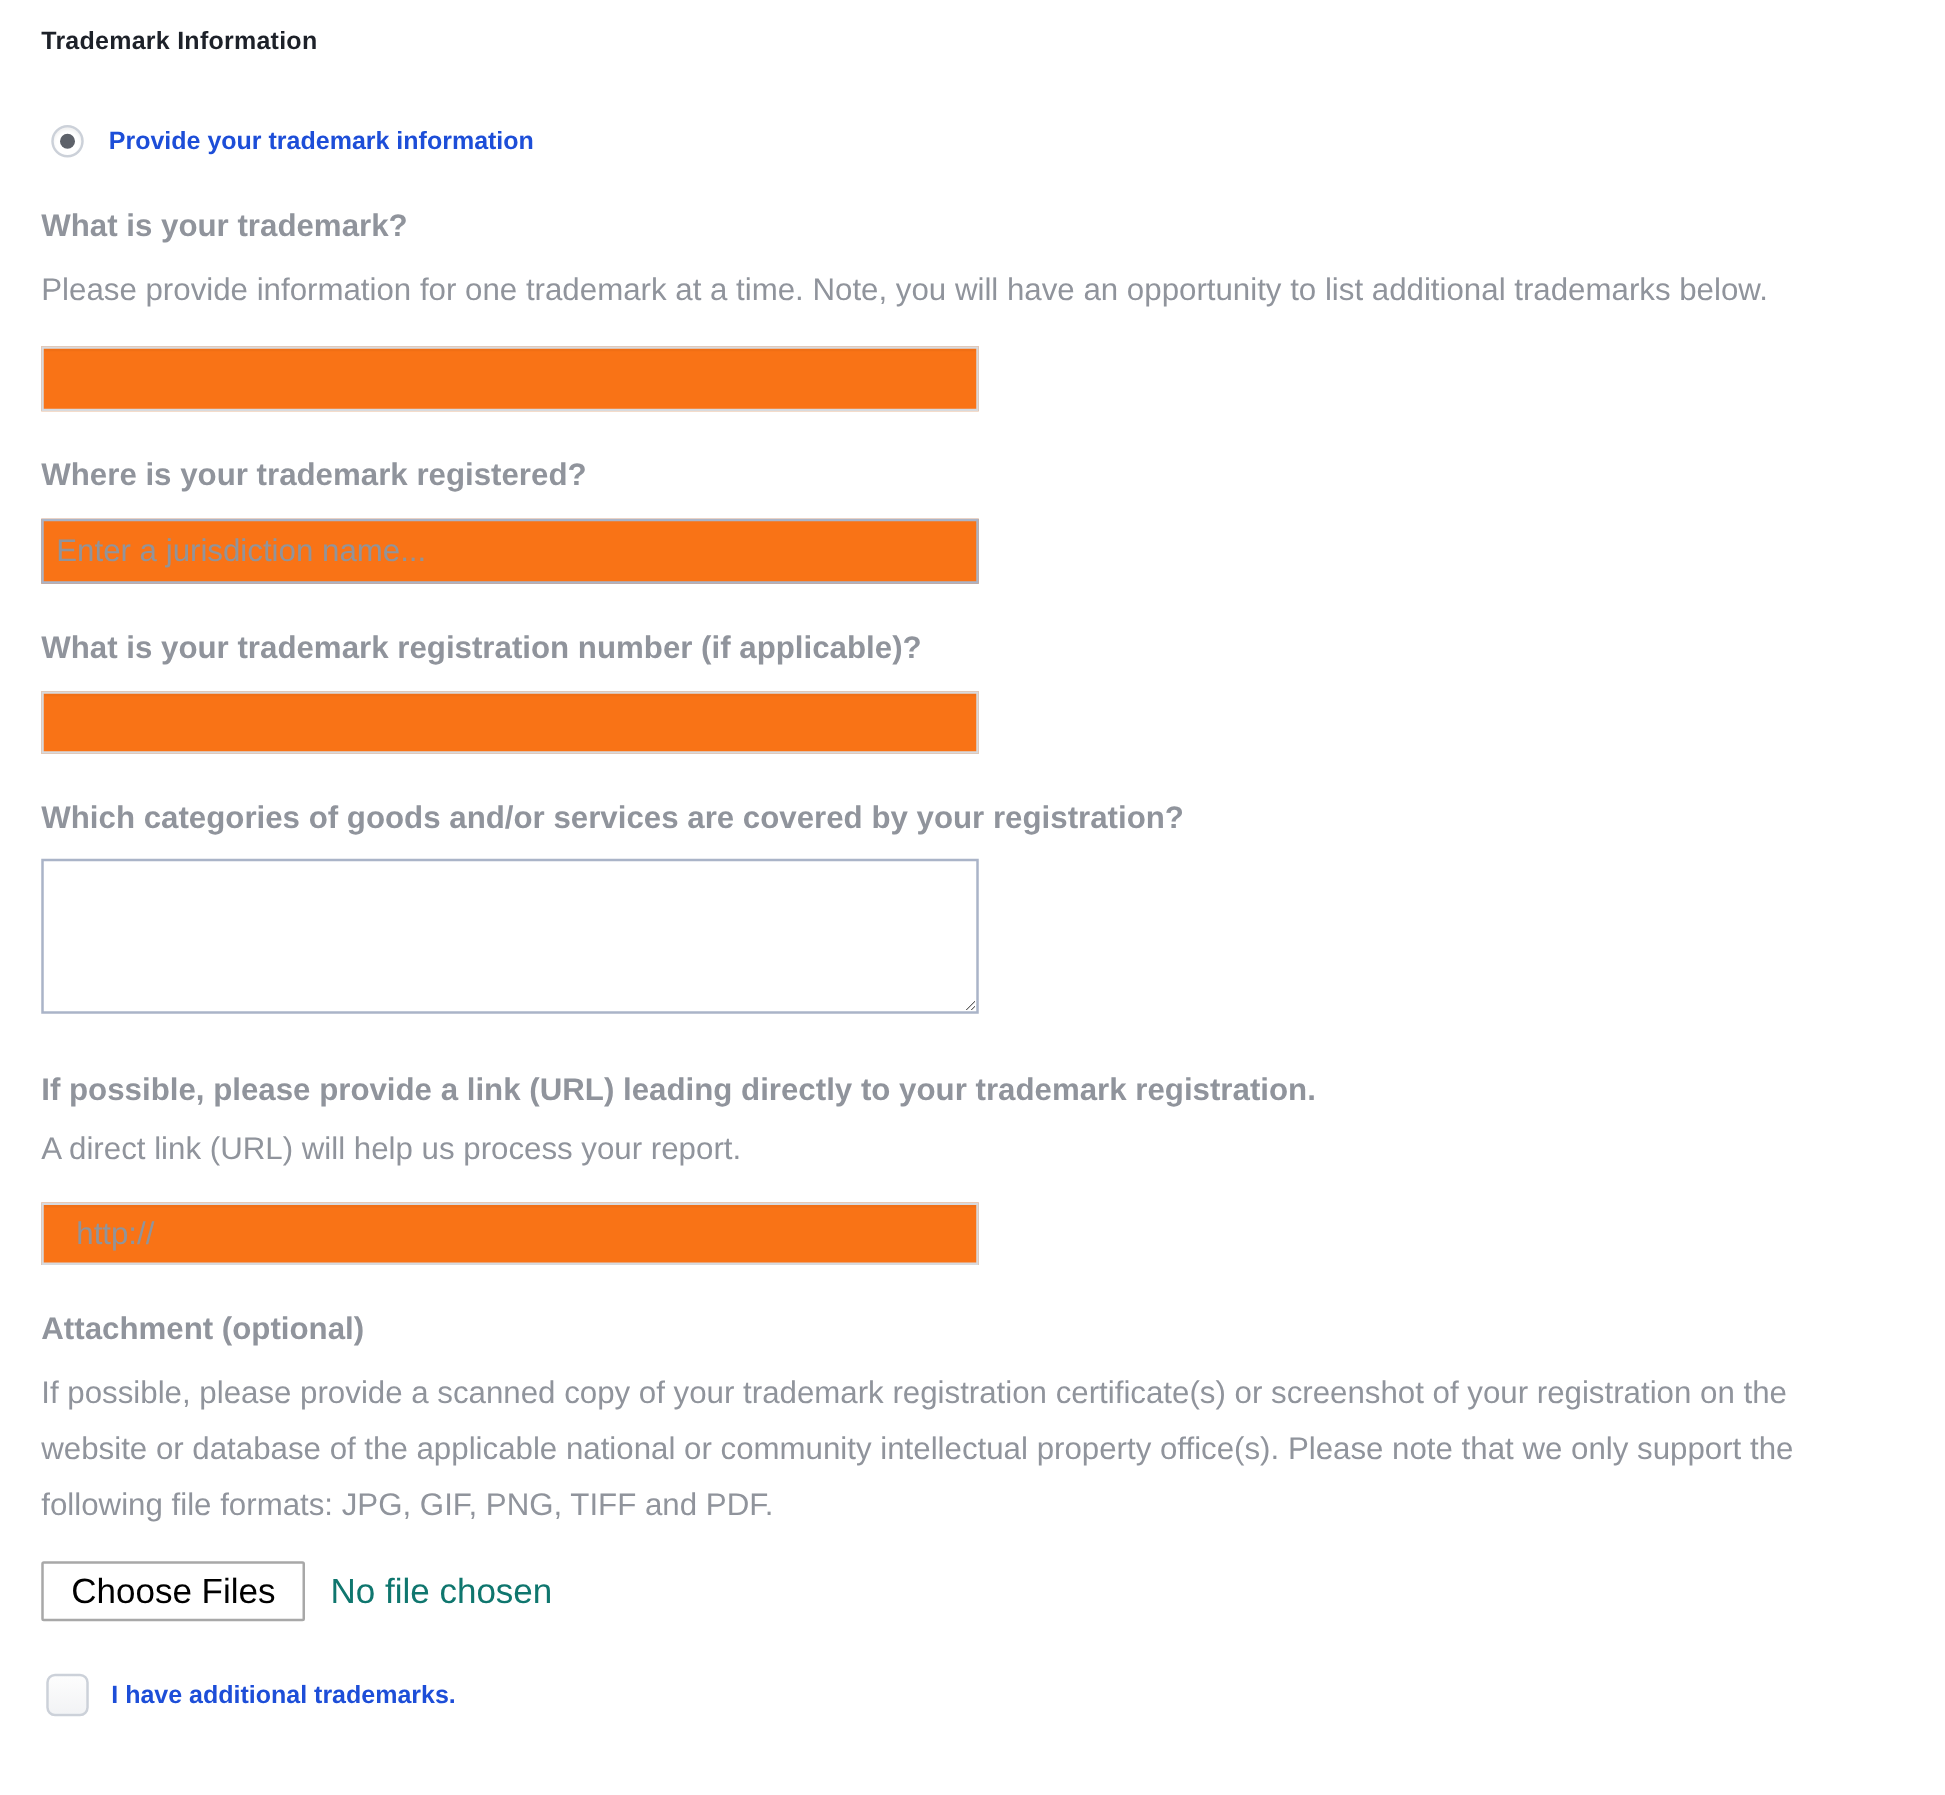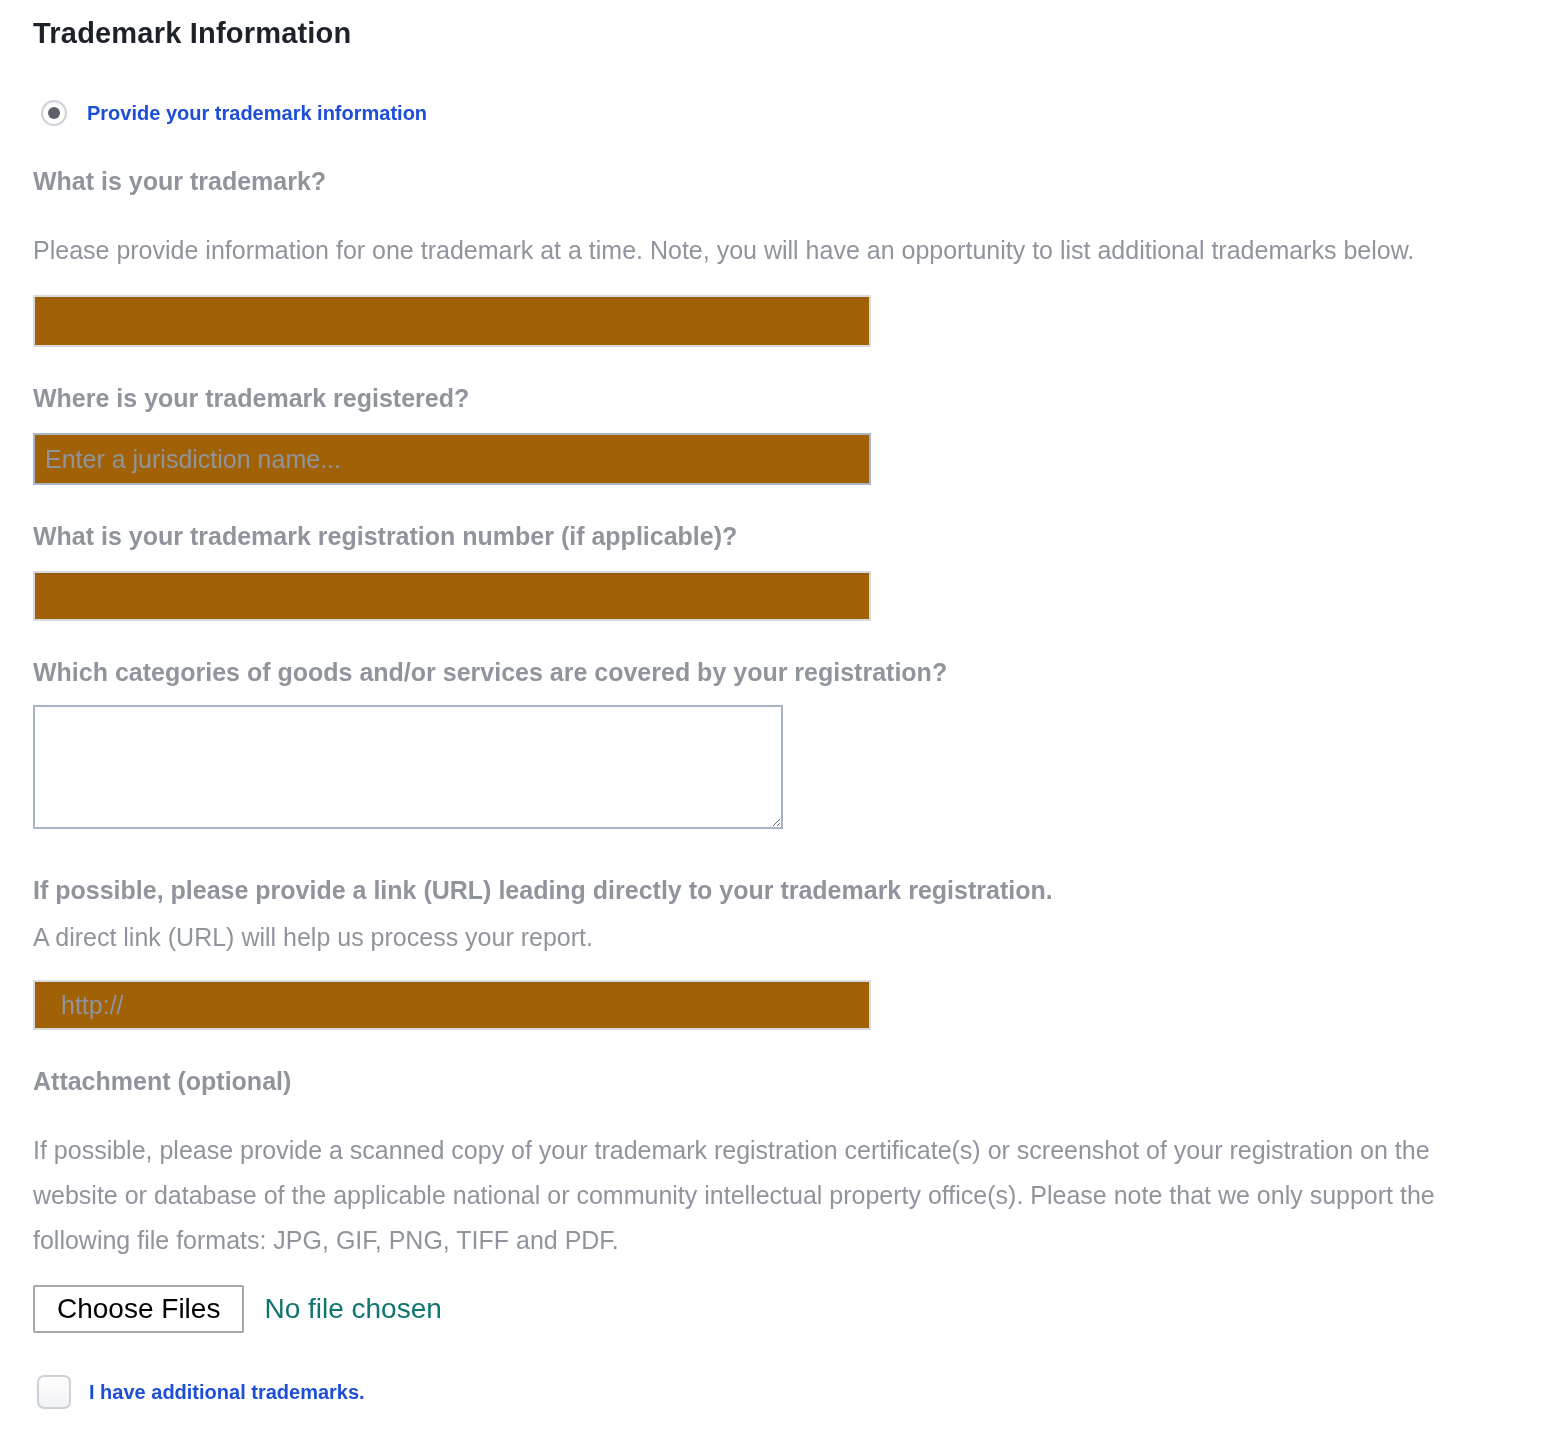--- a/index.html
+++ b/index.html
@@ -5,21 +5,21 @@
   * { box-sizing: border-box; margin: 0; padding: 0; }
   html, body {
     width: 1556px; height: 1436px;
     background: #ffffff;
     font-family: "Liberation Sans", "DejaVu Sans", sans-serif;
     overflow: hidden;
   }
   .container { padding: 14px 33px 0 33px; }
 
   .page-title {
-    font-size: 29px; font-weight: bold; color: #1d2129;
+    font-size: 20px; font-weight: bold; color: #1d2129;
     line-height: 38px; letter-spacing: 0.2px;
   }
 
   
   .radio-row {
     margin-top: 46px; padding-left: 8px;
     display: flex; align-items: center; gap: 20px;
   }
   .radio-control {
     width: 26px; height: 26px; border-radius: 50%;
@@ -38,30 +38,30 @@
 
   
   .field-label {
     display: block; font-size: 25px; font-weight: bold;
     color: #90949c; line-height: 30px; margin-top: 36px;
   }
   .field-label.first { margin-top: 38px; }
   .field-label.spaced { margin-top: 46px; }
   .help-text {
     font-size: 25px; color: #90949c; line-height: 45px;
-    margin-top: 32px; max-width: 1445px;
+    margin-top: 14px; max-width: 1445px;
   }
   .help-text.tight { margin-top: 10px; }
 
   
   .text-input {
-    display: block; width: 838px; height: 52px;
+    display: block; width: 750px; height: 52px;
     margin-top: 20px; padding: 0 10px;
     border: 2px solid #d8dade; border-radius: 0;
-    background: #a16207; font-size: 25px; color: #1d2129;
+    background: #f97316; font-size: 25px; color: #1d2129;
     box-shadow: inset 0 2px 0 rgba(0,0,0,0.03);
     font-family: "Liberation Sans", "DejaVu Sans", sans-serif;
     outline: none;
   }
   .text-input.first { margin-top: 22px; }
   .text-input.short { height: 50px; }
   .text-input.jurisdiction { border-color: #aab4c8; box-shadow: none; }
   .text-input.url { padding-left: 26px; }
   .text-input::placeholder, textarea::placeholder { color: #90949c; opacity: 1; }
 

